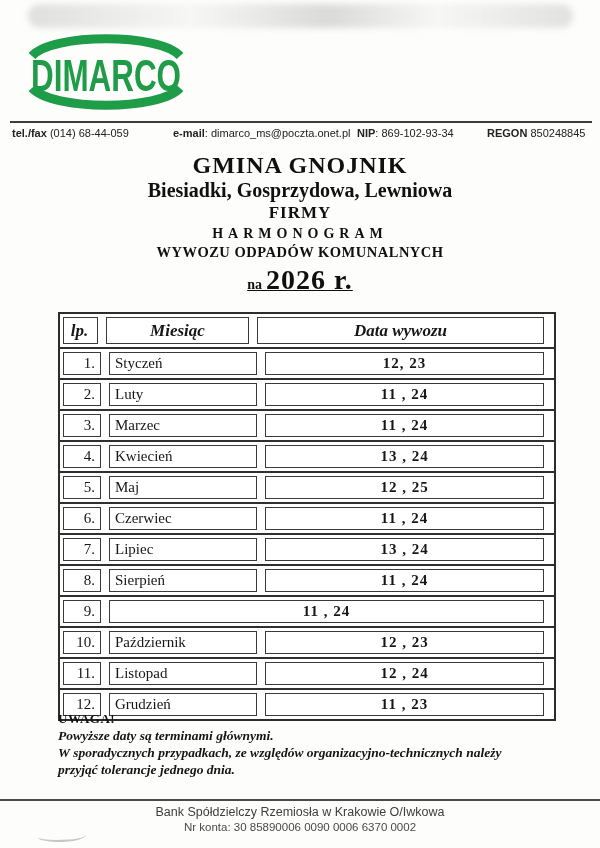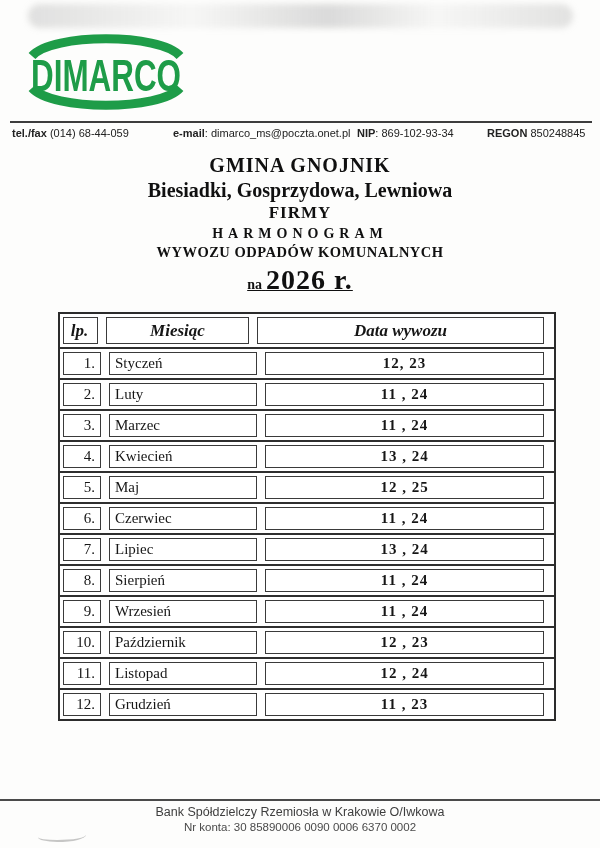--- a/index.html
+++ b/index.html
@@ -47,21 +47,21 @@
     font-family:"Liberation Sans", sans-serif; font-size:11px; color:#222;
   }
   .contact b { font-weight:bold; }
   .c-tel   { position:absolute; left:12px; }
   .c-email { position:absolute; left:173px; }
   .c-nip   { position:absolute; left:357px; }
   .c-regon { position:absolute; left:487px; }
 
   
   .titles { position:absolute; top:153px; left:0; right:0; text-align:center; color:#101010; }
-  .t1 { font-size:20px; font-weight:bold; letter-spacing:1px; line-height:25px; }
+  .t1 { font-size:24px; font-weight:bold; letter-spacing:1px; line-height:25px; }
   .t2 { font-size:20px; font-weight:bold; line-height:24px; }
   .t3 { font-size:17px; font-weight:bold; letter-spacing:1px; line-height:22px; }
   .t4 { font-size:14px; font-weight:bold; letter-spacing:5px; line-height:19px; }
   .t5 { font-size:14.5px; font-weight:bold; letter-spacing:.5px; line-height:18px; }
   .t6 { line-height:34px; margin-top:2px;text-decoration:underline; }
   .t6 .na { font-size:14px; font-weight:bold; }
   .t6 .yr { font-size:28px; font-weight:bold; letter-spacing:1px; }
 
   
   .sched { position:absolute; top:312px; left:58px; width:494px; border:2px solid #2c2c2c; background:#fff; }
@@ -169,40 +169,44 @@
       <div class="cell cl-month">Lipiec</div>
       <div class="cell cl-dates">13 , 24</div>
     </div>
     <div class="trow">
       <div class="cell cl-no">8.</div>
       <div class="cell cl-month">Sierpień</div>
       <div class="cell cl-dates">11 , 24</div>
     </div>
     <div class="trow">
       <div class="cell cl-no">9.</div>
-      <div class="cell cl-month">Wrzesień</div>
       <div class="cell cl-dates">11 , 24</div>
     </div>
     <div class="trow">
       <div class="cell cl-no">10.</div>
       <div class="cell cl-month">Październik</div>
       <div class="cell cl-dates">12 , 23</div>
     </div>
     <div class="trow">
       <div class="cell cl-no">11.</div>
       <div class="cell cl-month">Listopad</div>
       <div class="cell cl-dates">12 , 24</div>
     </div>
     <div class="trow">
       <div class="cell cl-no">12.</div>
       <div class="cell cl-month">Grudzień</div>
       <div class="cell cl-dates">11 , 23</div>
     </div>
   </div>
 
+  <div class="notes">
+    <div class="uw">UWAGA!</div>
+    <div class="n1">Powyższe daty są terminami głównymi.</div>
+    <div class="n2">W sporadycznych przypadkach, ze względów organizacyjno-technicznych należy przyjąć tolerancje jednego dnia.</div>
+  </div>
 
   <div class="footer-rule"></div>
   <div class="bank">
     <div class="b1">Bank Spółdzielczy Rzemiosła w Krakowie O/Iwkowa</div>
     <div class="b2">Nr konta: 30 85890006 0090 0006 6370 0002</div>
   </div>
 
 </div>
 
 </body></html>

